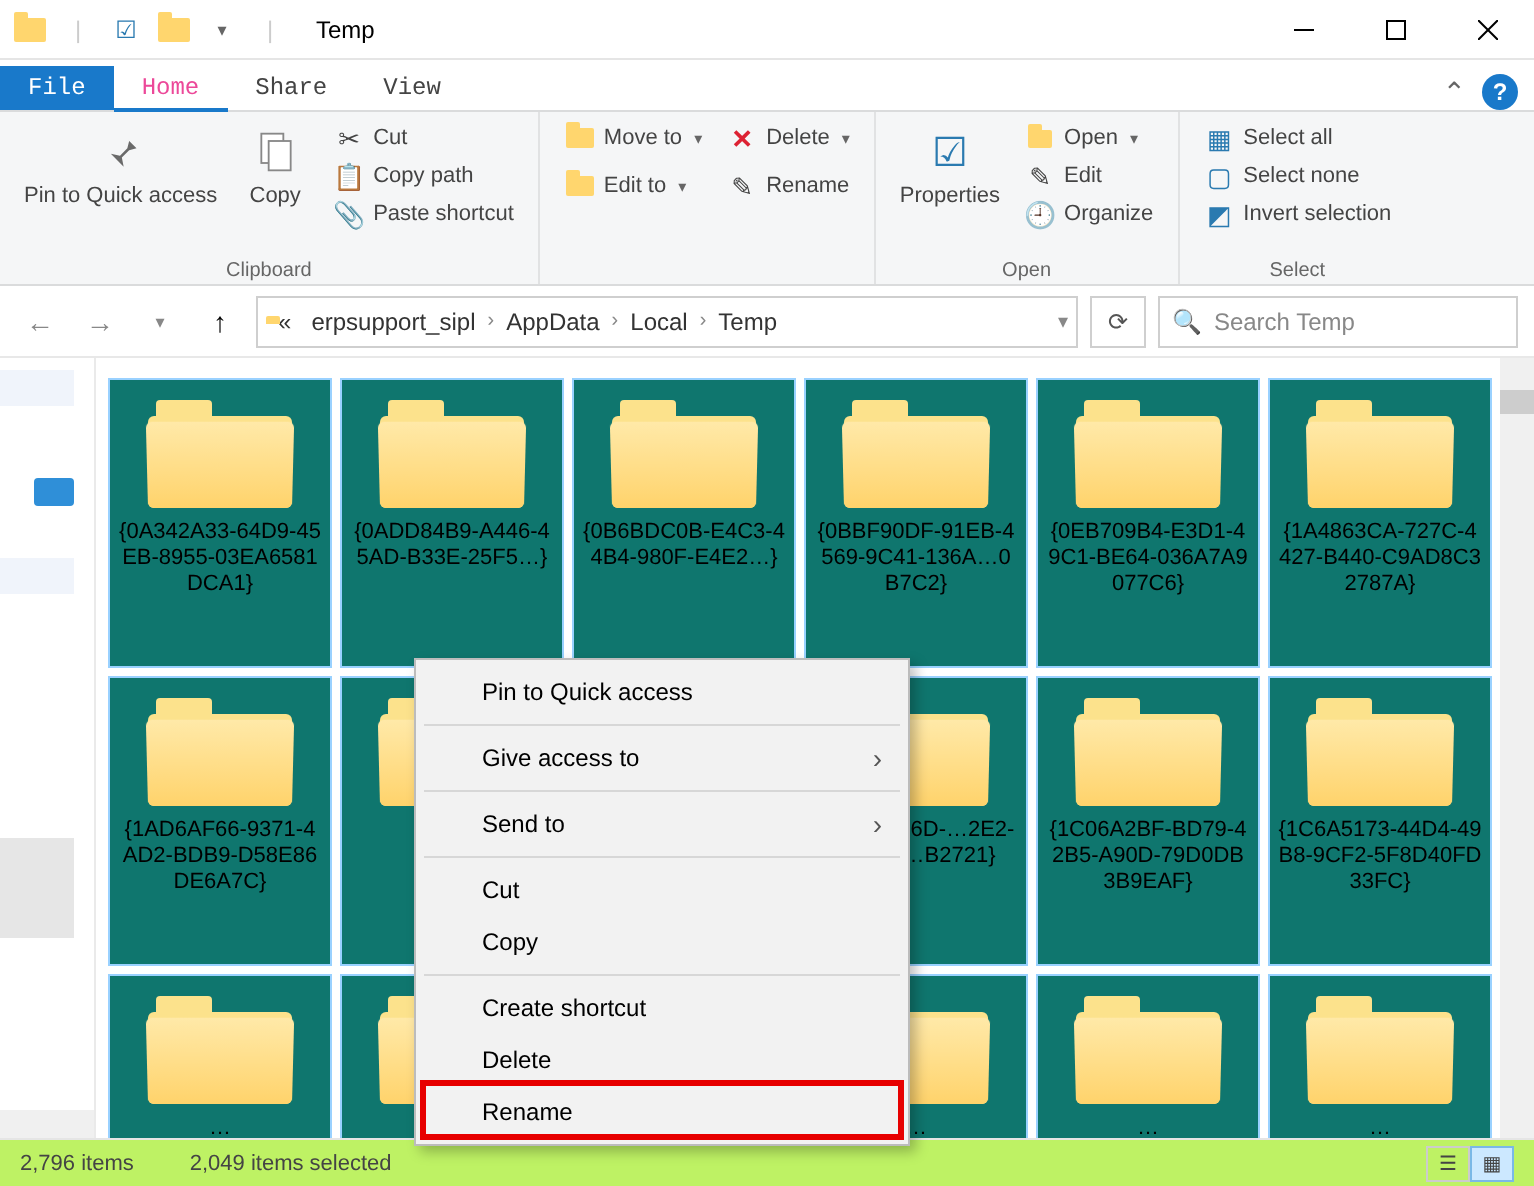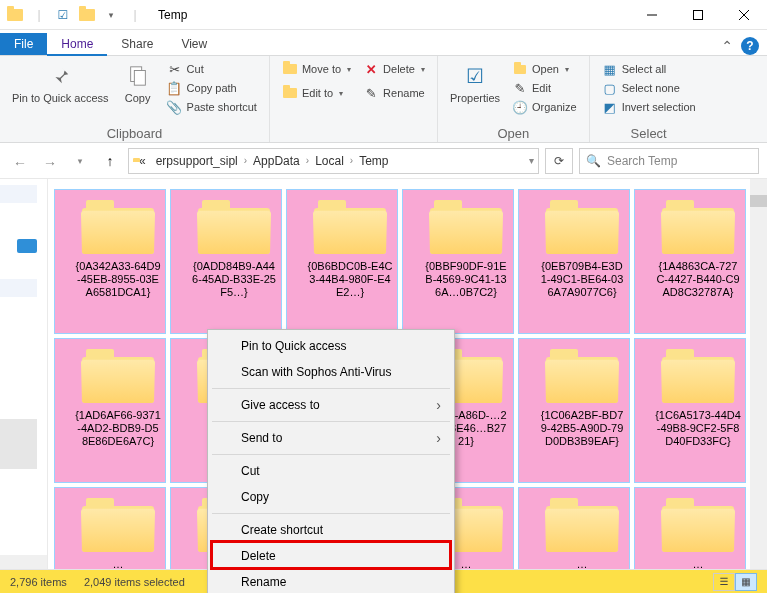--- a/index.html
+++ b/index.html
@@ -10,32 +10,32 @@
 .qat { display: flex; align-items: center; gap: 6px; padding: 0 6px; }
 .qat-icon { width: 18px; height: 18px; display: flex; align-items: center; justify-content: center; }
 .folder-glyph { width: 16px; height: 12px; background: #ffd66e; border-radius: 1px; position: relative; }
 .folder-glyph::before { content: ""; position: absolute; top: -3px; left: 0; width: 7px; height: 4px; background: #ffd66e; border-radius: 1px 1px 0 0; }
 .title-text { margin-left: 8px; color: #000; font-size: 12px; }
 .win-controls { margin-left: auto; display: flex; }
 .win-btn { width: 46px; height: 30px; display: flex; align-items: center; justify-content: center; font-size: 11px; font-family: "Segoe UI", Arial; }
 
 
 .menubar { height: 25px; background: #fff; display: flex; align-items: flex-end; }
-.tab { padding: 4px 14px; font-size: 12px; color: #444; position: relative; }
+.tab { padding: 4px 14px; font-size: 12px; color: #444; position: relative; font-family: Liberation Mono, monospace; }
 .tab.file { background: #1979ca; color: #fff; }
-.tab.active { color: #4c1d95; }
+.tab.active { color: #ec4899; }
 .tab.active::after { content: ""; position: absolute; bottom: -1px; left: 0; right: 0; height: 2px; background: #1979ca; z-index: 2; }
 .menu-right { margin-left: auto; display: flex; align-items: center; gap: 8px; padding-right: 8px; }
 .help-circle { width: 18px; height: 18px; background: #1979ca; border-radius: 50%; color: #fff; display: flex; align-items: center; justify-content: center; font-size: 12px; font-weight: bold; }
 
 
 .ribbon { height: 88px; background: #f5f6f7; border-top: 1px solid #dadbdc; border-bottom: 1px solid #dadbdc; display: flex; }
 .group { border-right: 1px solid #e1e2e3; padding: 4px 8px 1px 8px; display: flex; flex-direction: column; }
 .group-body { flex: 1; display: flex; align-items: flex-start; gap: 4px; }
-.group-label { text-align: center; font-size: 13px; color: #666; padding-top: 2px; }
+.group-label { text-align: center; font-size: 10px; color: #666; padding-top: 2px; }
 .bigbtn { display: flex; flex-direction: column; align-items: center; justify-content: flex-start; padding: 2px 4px; gap: 2px; min-width: 42px; }
 .bigbtn .ico { width: 28px; height: 28px; display: flex; align-items: center; justify-content: center; }
 .bigbtn .lbl { font-size: 11px; text-align: center; line-height: 1.1; color: #444; }
 .smallcol { display: flex; flex-direction: column; gap: 1px; }
 .smallbtn { display: flex; align-items: center; gap: 4px; padding: 1px 4px; font-size: 11px; color: #444; }
 .smallbtn .si { width: 16px; height: 16px; display: flex; align-items: center; justify-content: center; font-size: 13px; }
 
 
 .navbar { height: 36px; background: #fff; display: flex; align-items: center; padding: 4px 8px; gap: 6px; border-bottom: 1px solid #e8e8e8; }
 .navbtn { width: 24px; height: 24px; display: flex; align-items: center; justify-content: center; color: #888; font-size: 14px; }
@@ -45,31 +45,31 @@
 .crumb-sep { color: #888; font-size: 10px; }
 .refresh { width: 28px; height: 26px; border: 1px solid #cfcfcf; display: flex; align-items: center; justify-content: center; color: #555; }
 .search { width: 180px; height: 26px; border: 1px solid #cfcfcf; display: flex; align-items: center; padding: 0 6px; gap: 6px; color: #888; font-size: 12px; }
 
 
 .content { display: flex; height: calc(593px - 30px - 25px - 88px - 36px - 24px); }
 .leftslice { width: 48px; background: #fff; border-right: 1px solid #eaeaea; position: relative; overflow: hidden; }
 .leftslice .stub { position: absolute; width: 40px; height: 18px; background: #f0f4fb; right: 10px; }
 .pane { flex: 1; background: #fff; overflow: hidden; position: relative; }
 .grid { display: flex; flex-wrap: wrap; padding: 8px 4px; gap: 0; align-content: flex-start; }
-.item { width: 112px; height: 145px; margin: 2px; background: #f9a8d4; border: 1px solid #99d1ff; display: flex; flex-direction: column; align-items: center; padding: 8px 4px 4px 20px; }
+.item { width: 112px; height: 145px; margin: 2px; background: #0f766e; border: 1px solid #99d1ff; display: flex; flex-direction: column; align-items: center; padding: 8px 4px 4px 4px; }
 .item .folder-ico { width: 72px; height: 56px; position: relative; margin-bottom: 6px; }
 .item .folder-ico .back { position: absolute; width: 72px; height: 46px; bottom: 0; background: #fce28c; border-radius: 3px; }
 .item .folder-ico .tab { position: absolute; width: 28px; height: 12px; top: 2px; left: 4px; background: #fce28c; border-radius: 2px 2px 0 0; padding: 0; }
 .item .folder-ico .front { position: absolute; width: 72px; height: 42px; bottom: 0; background: linear-gradient(#ffe9a8, #ffd36b); border-radius: 3px; transform: perspective(100px) rotateX(-4deg); transform-origin: bottom; }
 .item .name { font-size: 11px; text-align: center; color: #000; line-height: 1.2; word-break: break-all; }
 .scrollbar { position: absolute; right: 0; top: 0; width: 17px; height: 100%; background: #f0f0f0; }
 .scroll-thumb { position: absolute; right: 0; width: 17px; background: #cdcdcd; }
 
 
-.status { height: 24px; background: #fde047; border-top: 1px solid #e5e5e5; display: flex; align-items: center; padding: 0 10px; font-size: 11px; color: #444; gap: 17px; }
+.status { height: 24px; background: #bef264; border-top: 1px solid #e5e5e5; display: flex; align-items: center; padding: 0 10px; font-size: 11px; color: #444; gap: 28px; }
 .viewbtns { margin-left: auto; display: flex; gap: 0; }
 .viewbtn { width: 22px; height: 18px; border: 1px solid #ccc; display: flex; align-items: center; justify-content: center; font-size: 10px; }
 .viewbtn.sel { background: #cce8ff; border-color: #7ab8e6; }
 
 
 .ctxmenu { position: absolute; left: 207px; top: 329px; width: 248px; background: #f2f2f2; border: 1px solid #bcbcbc; box-shadow: 3px 3px 6px rgba(0,0,0,0.25); z-index: 100; padding: 3px; }
 .ctx-item { padding: 6px 12px 6px 30px; font-size: 12px; color: #000; position: relative; display: flex; align-items: center; }
 .ctx-item.sub::after { content: "›"; position: absolute; right: 10px; font-size: 14px; color: #555; }
 .ctx-sep { height: 1px; background: #d7d7d7; margin: 3px 1px; }
 .ctx-highlight { position: absolute; border: 3px solid #e70000; pointer-events: none; }
@@ -434,21 +434,20 @@
   <span>2,796 items</span>
   <span>2,049 items selected</span>
   <div class="viewbtns">
     <div class="viewbtn">☰</div>
     <div class="viewbtn sel">▦</div>
   </div>
 </div>
 
 <div class="ctxmenu">
   <div class="ctx-item">Pin to Quick access</div>
-  <div class="ctx-item">Scan with Sophos Anti-Virus</div>
   <div class="ctx-sep"></div>
   <div class="ctx-item sub">Give access to</div>
   <div class="ctx-sep"></div>
   <div class="ctx-item sub">Send to</div>
   <div class="ctx-sep"></div>
   <div class="ctx-item">Cut</div>
   <div class="ctx-item">Copy</div>
   <div class="ctx-sep"></div>
   <div class="ctx-item">Create shortcut</div>
   <div class="ctx-item" id="ctx-delete">Delete</div>

